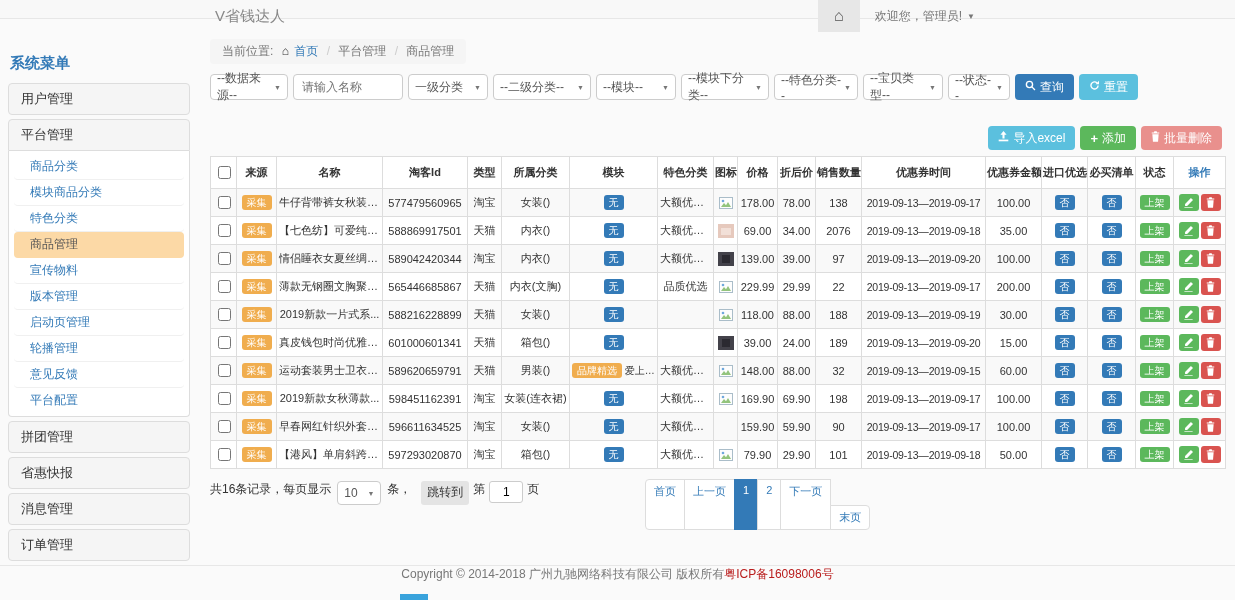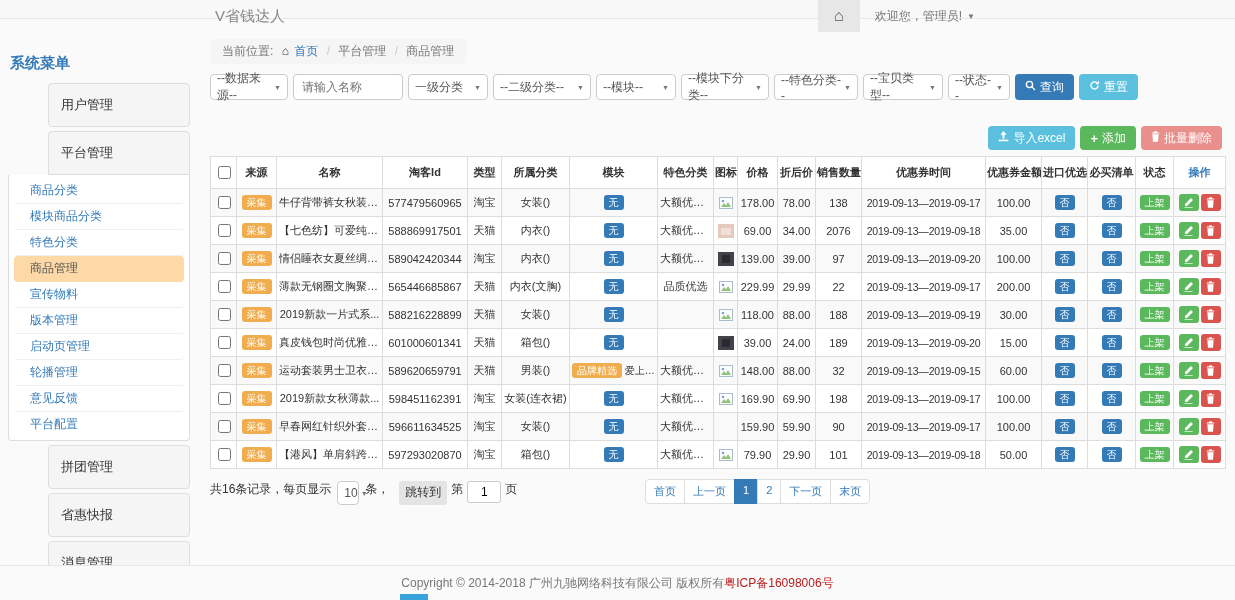--- a/index.html
+++ b/index.html
@@ -11,21 +11,21 @@
   
   .header { position:absolute; top:0; left:0; right:0; height:19px; background:#f8f8f8; border-bottom:1px solid #e7e7e7; z-index:5; }
   .brand { position:absolute; left:215px; top:0; line-height:32px; font-size:15px; color:#888; }
   .header-right { position:absolute; right:245px; top:0; height:32px; display:flex; align-items:stretch; }
   .home-box { width:42px; background:#e7e7e7; display:flex; align-items:center; justify-content:center; font-size:16px; color:#555; cursor:pointer; }
   .welcome { display:flex; align-items:center; padding:0 15px; font-size:12px; color:#777; cursor:pointer; }
   .caret { margin-left:5px; font-size:8px; color:#777; }
   
   .sidebar { position:absolute; left:8px; top:48px; width:182px; z-index:1; }
   .sidebar-title { color:#337ab7; font-size:15px; font-weight:bold; padding:6px 2px 10px; }
-  .group-header { background:#f5f5f5; border:1px solid #ddd; border-radius:4px; padding:12px 12px; font-size:13px; color:#333; margin-bottom:4px; cursor:pointer;margin-left:40px; }
+  .group-header { background:#f5f5f5; border:1px solid #ddd; border-radius:4px; padding:6px 12px; font-size:13px; color:#333; margin-bottom:4px; cursor:pointer; }
   .group.expanded .group-header { margin-bottom:0; border-radius:4px 4px 0 0; }
   .submenu { background:#fff; border:1px solid #ddd; border-top:none; border-radius:0 0 4px 4px; margin-bottom:4px; padding:3px 5px; }
   .sub-item { padding:4px 4px 4px 16px; font-size:12px; color:#337ab7; border-bottom:1px solid #f0f0f0; border-radius:4px; cursor:pointer; }
   .sub-item:last-child { border-bottom:none; }
   .sub-item.active { background:#fcd9a6; color:#555; border-bottom-color:transparent; }
   
   .main { position:absolute; left:210px; width:1015px; top:39px; z-index:2; }
   .breadcrumb { display:inline-block; background:#f5f5f5; border-radius:4px; padding:4px 12px; font-size:12px; color:#777; }
   .bc-home-ic { color:#333; margin:0 2px 0 5px; }
   .bc-link { color:#337ab7; text-decoration:none; cursor:pointer; }
@@ -49,30 +49,30 @@
   .c-time { font-size:10.5px; letter-spacing:-0.2px; }
   .c-module { font-size:10px; }
   .badge { display:inline-block; color:#fff; border-radius:3px; font-size:10px; padding:2px 5px; line-height:1.15; cursor:default; }
   .b-orange{background:#f0ad4e}.b-blue{background:#337ab7;cursor:pointer}.b-green{background:#5cb85c;cursor:pointer}
   .op-btn { display:inline-flex; align-items:center; justify-content:center; width:20px; height:17px; border:none; border-radius:3px; cursor:pointer; vertical-align:middle; padding:0; }
   .op-edit{background:#5cb85c;margin-right:2px}.op-del{background:#d9534f}
   .thumb { display:inline-block; vertical-align:middle; line-height:0; }
   
   .pg-row { position:relative; display:flex; align-items:center; margin-top:10px; font-size:12px; color:#333; height:28px; }
   .page-info { display:flex; gap:4px; }
-  .pp { width:22px; height:24px; margin:0 2px; }
+  .pp { width:44px; height:24px; margin:0 2px; }
   .jump-btn { background:#e4e4e4; border-radius:3px; padding:3px 6px; color:#333; cursor:pointer; margin-left:6px; }
   .jump-input { width:34px; height:22px; border:1px solid #ccc; border-radius:3px; text-align:center; font-size:12px; }
   .pager { position:absolute; left:435px; top:0; display:flex; }
   .pager .pg { border:1px solid #ddd; background:#fff; color:#337ab7; padding:4px 8px; margin-left:-1px; cursor:pointer; font-size:11px; }
   .pager .pg:first-child { border-radius:4px 0 0 4px; margin-left:0; }
-  .pager .pg:last-child { border-radius:0 4px 4px 0; }
+  .pager .pg:last-child { border-radius:0 4px 4px 0;margin-top:26px; }
   .pager .pg.active { background:#337ab7; border-color:#337ab7; color:#fff; }
   
-  footer { position:absolute; left:0; right:0; top:565px; height:35px; background:#fafafa; border-top:1px solid #e7e7e7; display:flex; align-items:center; justify-content:center; font-size:12px; color:#777; z-index:4; }
+  footer { position:absolute; left:0; right:0; top:565px; height:35px; background:#fafafa; border-top:1px solid #e7e7e7; display:flex; justify-content:center; font-size:12px; color:#777; z-index:4; }
   footer a { color:#b91c1c; text-decoration:none; cursor:pointer; }
   .bottom-artifact { position:absolute; left:400px; top:594px; width:28px; height:6px; background:#39a3dc; z-index:6; }
 </style>
 </head>
 <body>
 
 <div class="header">
   <div class="brand">V省钱达人</div>
   <div class="header-right">
     <div class="home-box">

